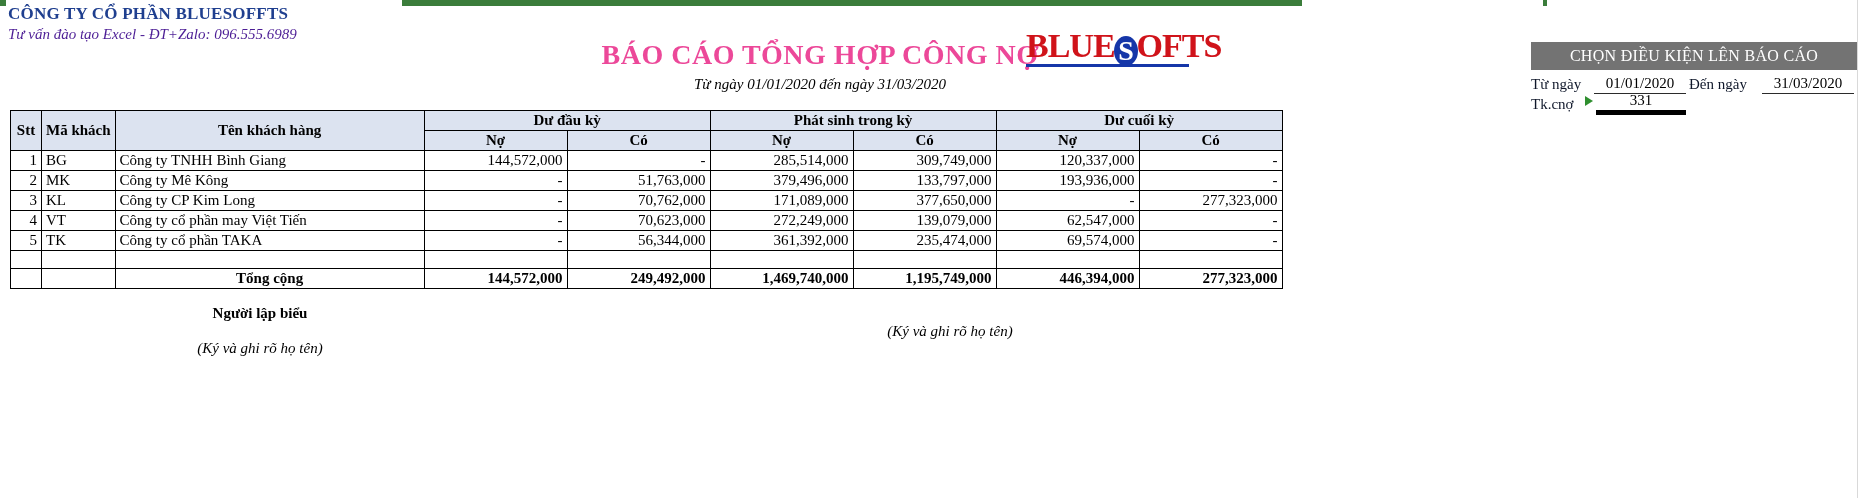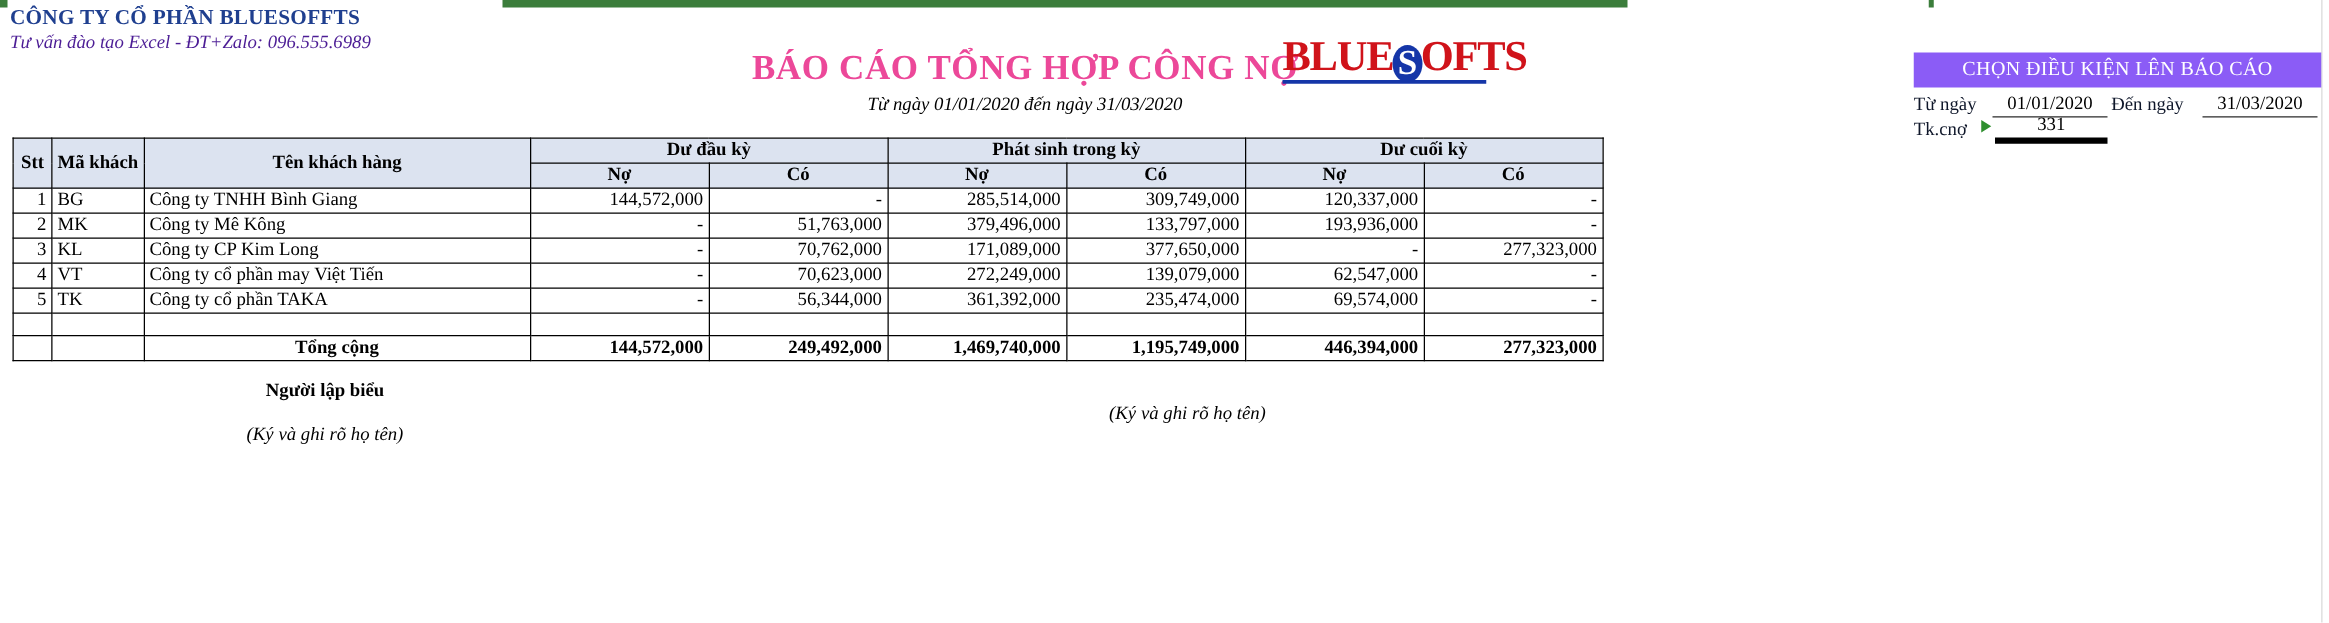--- a/index.html
+++ b/index.html
@@ -106,21 +106,21 @@
     left: 1026px; top: 64px;
     width: 163px; height: 3px;
     background: #1536a8;
   }
 
   
   .panel-title {
     position: absolute;
     left: 1531px; top: 42px;
     width: 326px; height: 28px;
-    background: #8b5cf6;
+    background: #737373;
     color: #ffffff;
     font-size: 16px;
     text-align: center;
     line-height: 28px;
     letter-spacing: .3px;
   }
   .panel-row {
     position: absolute;
     font-size: 15px;
     color: #0f172a;

